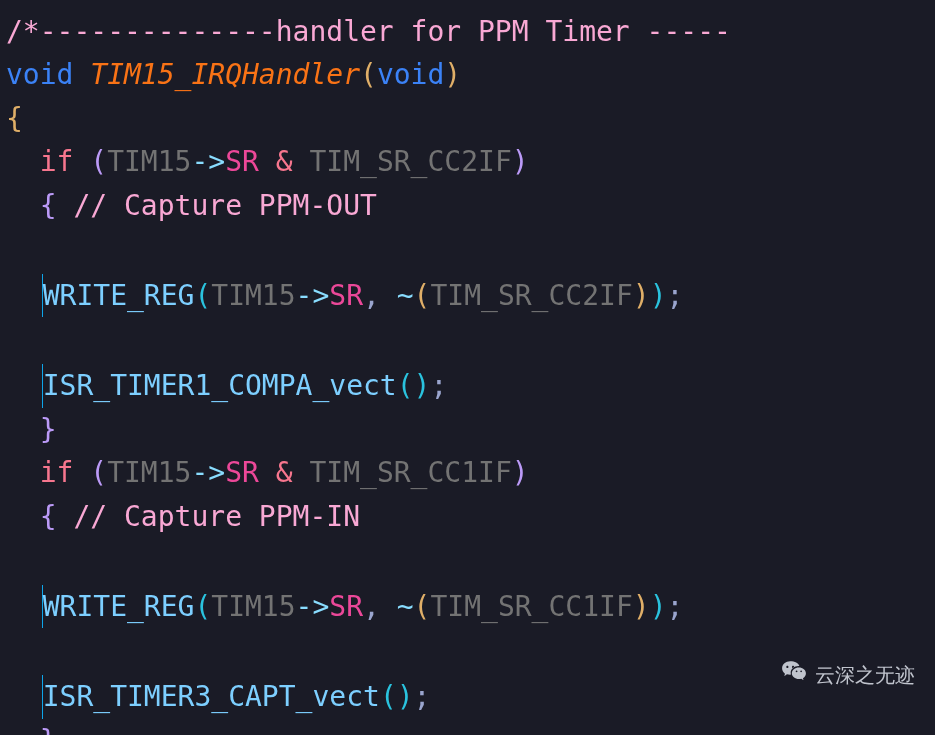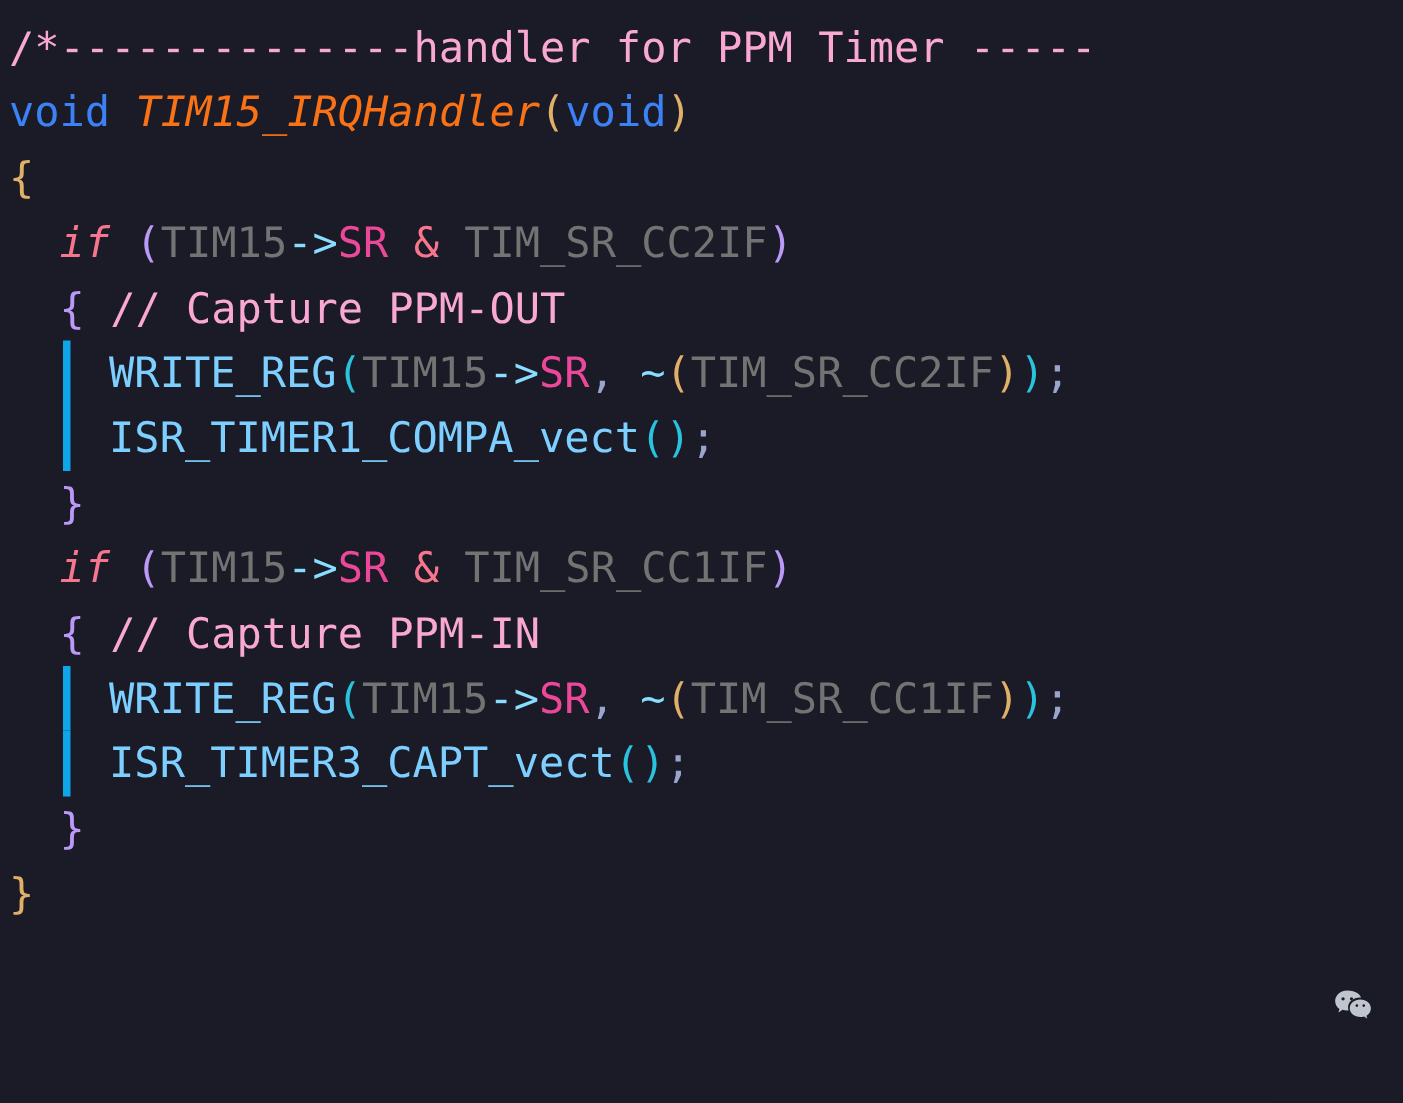--- a/index.html
+++ b/index.html
@@ -7,40 +7,40 @@
   body {
     background: #1a1b26;
     font-family: "Consolas", "Menlo", "Monaco", monospace;
     font-size: 28px;
     line-height: 1.55;
     padding: 10px 6px;
     position: relative;
   }
   pre { white-space: pre; }
   .tok-comment  { color: #f9a8d4; }
-  .tok-keyword  { color: #f7768e; font-style: italic; }
+  .tok-keyword  { color: #f7768e; }
   .tok-type     { color: #3b82f6; }
   .tok-func     { color: #f97316; font-style: italic; }
   .tok-call     { color: #7dcfff; }
   .tok-var      { color: #737373; }
   .tok-prop     { color: #ec4899; }
   .tok-op       { color: #89ddff; }
   .tok-oprel    { color: #f7768e; }
   .tok-punct    { color: #9aa5ce; }
   .tok-brace-y  { color: #e0af68; }
   .tok-brace-p  { color: #bb9af7; }
   .tok-paren-y  { color: #e0af68; }
   .tok-paren-p  { color: #bb9af7; }
   .tok-paren-b  { color: #2ac3de; }
 
   .guide {
-    border-left: 5px solid #0ea5e9;
+    border-left: 1px solid #0ea5e9;
     margin-left: 2px;
-    padding-left: 26px;
     display: inline-block;
+    margin-top: 47px;
   }
   .watermark {
     position: absolute;
     right: 20px;
     bottom: 42px;
     display: flex;
     align-items: center;
     gap: 8px;
     color: #cfd3dc;
     font-family: "Microsoft YaHei", "PingFang SC", sans-serif;
@@ -67,13 +67,14 @@
 <span>  <span class="tok-brace-p">}</span></span>
 <span><span class="tok-brace-y">}</span></span></pre>
 
 <div class="watermark">
   <span>
     <svg viewBox="0 0 24 24" fill="#cfd3dc">
       <path d="M8.5 3C4.36 3 1 5.91 1 9.5c0 1.98 1.03 3.76 2.66 4.95-.1.35-.54 1.87-.56 1.95 0 0-.01.08.03.12.04.03.1.02.1.02.06-.01 2.02-1.33 2.37-1.56.87.25 1.8.39 2.77.39.29 0 .58-.01.86-.04-.19-.59-.29-1.22-.29-1.87 0-3.35 3.26-6.07 7.28-6.07.25 0 .5.01.74.03C16.23 4.78 12.74 3 8.5 3zm-2.62 4.2c.55 0 1 .45 1 1s-.45 1-1 1-1-.45-1-1 .45-1 1-1zm5.24 0c.55 0 1 .45 1 1s-.45 1-1 1-1-.45-1-1 .45-1 1-1z"></path>
       <path d="M23 14.04c0-2.97-2.91-5.38-6.5-5.38S10 11.07 10 14.04s2.91 5.38 6.5 5.38c.79 0 1.55-.11 2.25-.32.29.19 1.85 1.22 1.9 1.23 0 0 .05.01.08-.02.03-.03.02-.1.02-.1-.02-.06-.37-1.27-.45-1.55C22.12 17.57 23 15.9 23 14.04zm-8.62-.88c-.46 0-.83-.37-.83-.83s.37-.83.83-.83.83.37.83.83-.37.83-.83.83zm4.24 0c-.46 0-.83-.37-.83-.83s.37-.83.83-.83.83.37.83.83-.37.83-.83.83z"></path>
     </svg>
   </span>
+  <span>云深之无迹</span>
 </div>
 
 </body></html>

